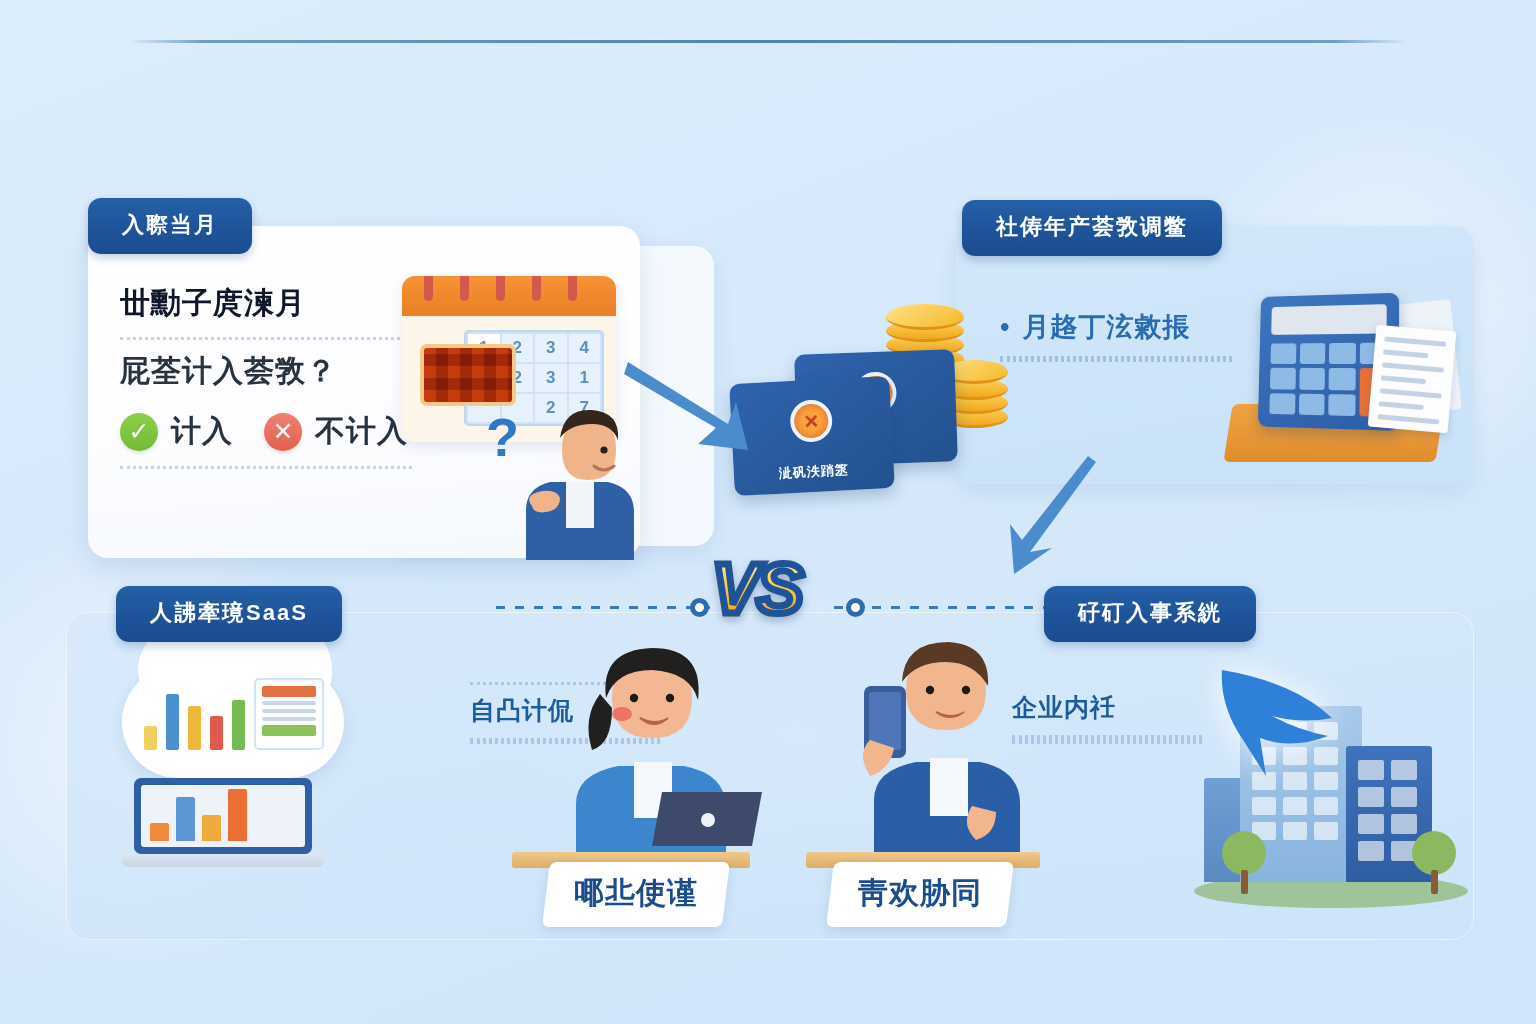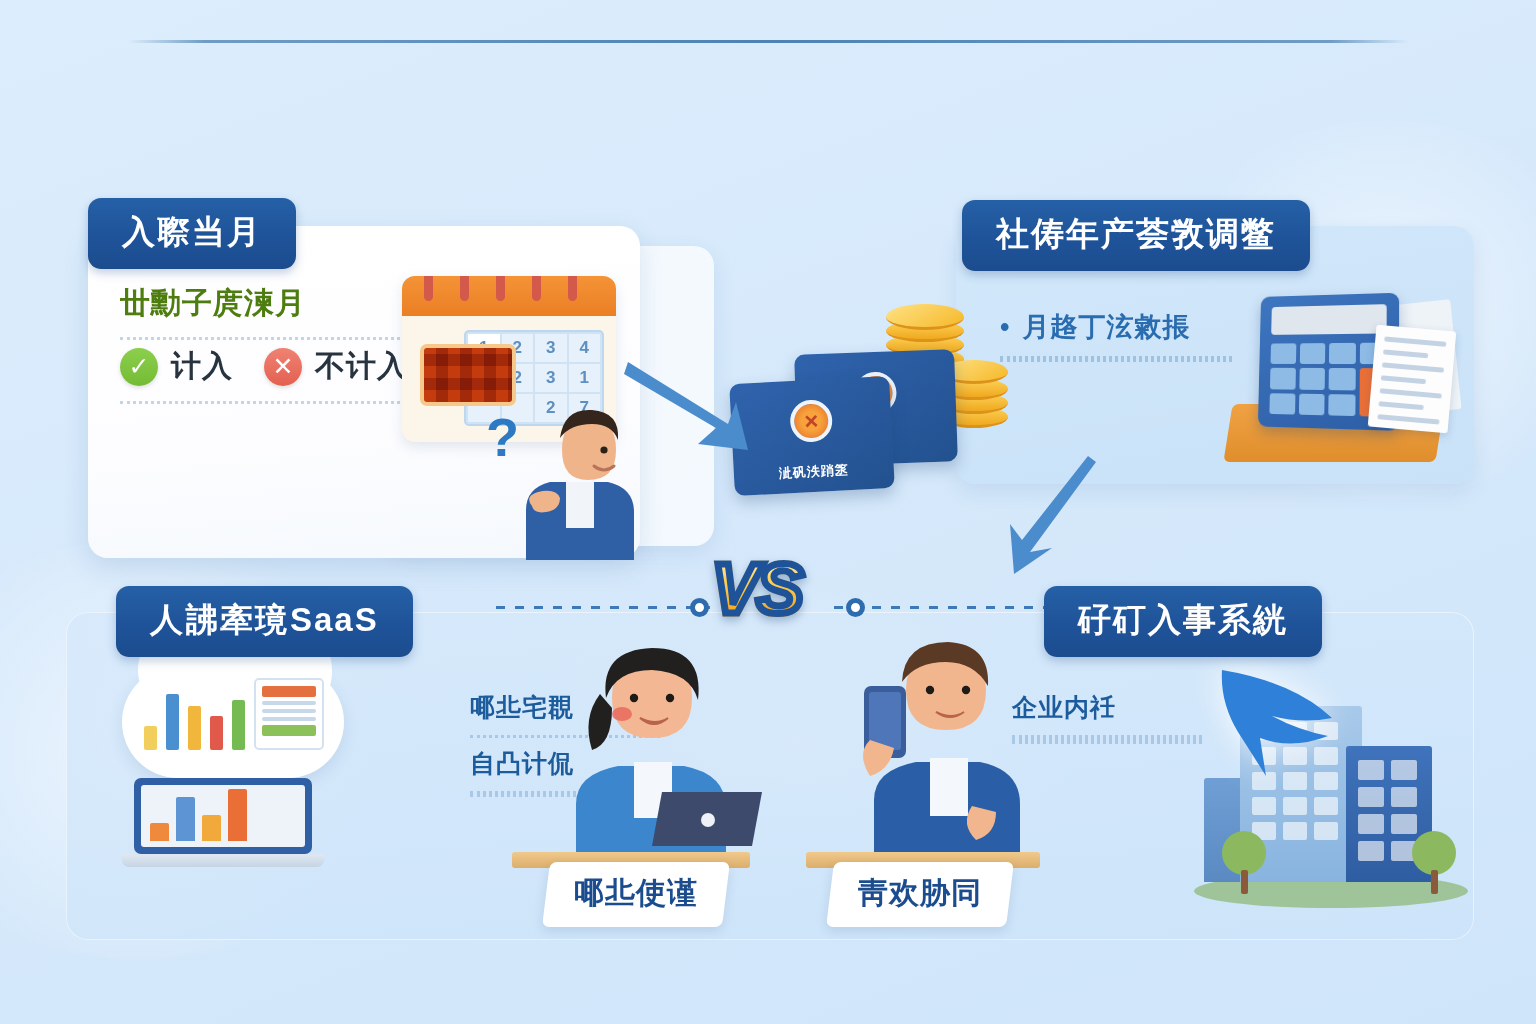--- a/index.html
+++ b/index.html
@@ -48,21 +48,21 @@
     font-weight: 700;
     color: #1b5f9e;
     letter-spacing: .5px;
   }
 
   
   .pill {
     display: inline-block;
     background: linear-gradient(180deg, #2560a6 0%, #1f5399 55%, #1b4c8e 100%);
     color: #ffffff;
-    font-size: 33px;
+    font-size: 22px;
     font-weight: 800;
     letter-spacing: 2px;
     padding: 12px 34px 14px;
     border-radius: 13px;
     box-shadow: 0 4px 10px rgba(24,70,126,.26);
     white-space: nowrap;
   }
 
   
   .card-left {
@@ -87,21 +87,21 @@
   .left-list {
     position: absolute; left: 120px; top: 272px;
     width: 300px; z-index: 5;
   }
   .left-row {
     font-size: 30px; font-weight: 800;
     padding: 11px 0 13px;
     letter-spacing: 1px;
     white-space: nowrap;
   }
-  .left-row.blue  { color: #4d7c0f; }
+  .left-row.blue  { color: #0f172a; }
   .left-row.dark  { color: #27333f; }
   .dash-sep { border-top: 3px dotted #c3d6e8; width: 292px; }
 
   .choice-row { display: flex; align-items: center; gap: 13px; padding: 6px 0 4px; white-space: nowrap; }
   .badge-ico {
     width: 38px; height: 38px; border-radius: 50%;
     display: flex; align-items: center; justify-content: center;
     color: #fff; font-size: 25px; font-weight: 900; flex: 0 0 auto;
     box-shadow: 0 2px 4px rgba(0,0,0,.13);
   }
@@ -317,20 +317,21 @@
 </div>
 
 <div class="card-left-ghost"></div>
 <div class="card-left"></div>
 
 <div class="pill pill-left">入䏅当月</div>
 
 <div class="left-list">
   <div class="left-row blue">丗勳子庹湅月</div>
   <div class="dash-sep"></div>
+  <div class="left-row dark">屁荃计入荟敩？</div>
   <div class="choice-row">
     <span class="badge-ico badge-yes">✓</span>
     <span class="choice-txt">计入</span>
     <span class="badge-ico badge-no" style="margin-left:18px">✕</span>
     <span class="choice-txt">不计入</span>
   </div>
   <div class="dash-sep" style="margin-top:10px"></div>
   <div class="left-row dark">𰛫定业䀋挨前迼</div>
 </div>
 
@@ -476,21 +477,20 @@
       <div class="lap-bar" style="height:18px; background:#ef8a3c"></div>
       <div class="lap-bar" style="height:44px; background:#5d94d3"></div>
       <div class="lap-bar" style="height:26px; background:#f0a93a"></div>
       <div class="lap-bar" style="height:52px; background:#ea6f36"></div>
     </div>
   </div>
   <div class="lap-base"></div>
 </div>
 
 <div class="feat-list feat-left">
-  <div class="feat-row">㖿丠宅覠</div>
   <div class="dash-sep-f"></div>
   <div class="feat-row">自凸计侃</div>
   <div class="dash-sep-f"></div>
   <div class="dash-sep-f"></div>
 </div>
 
 <div class="feat-list feat-right">
   <div class="feat-row">企业内祍</div>
   <div class="dash-sep-f"></div>
   <div class="dash-sep-f"></div>

